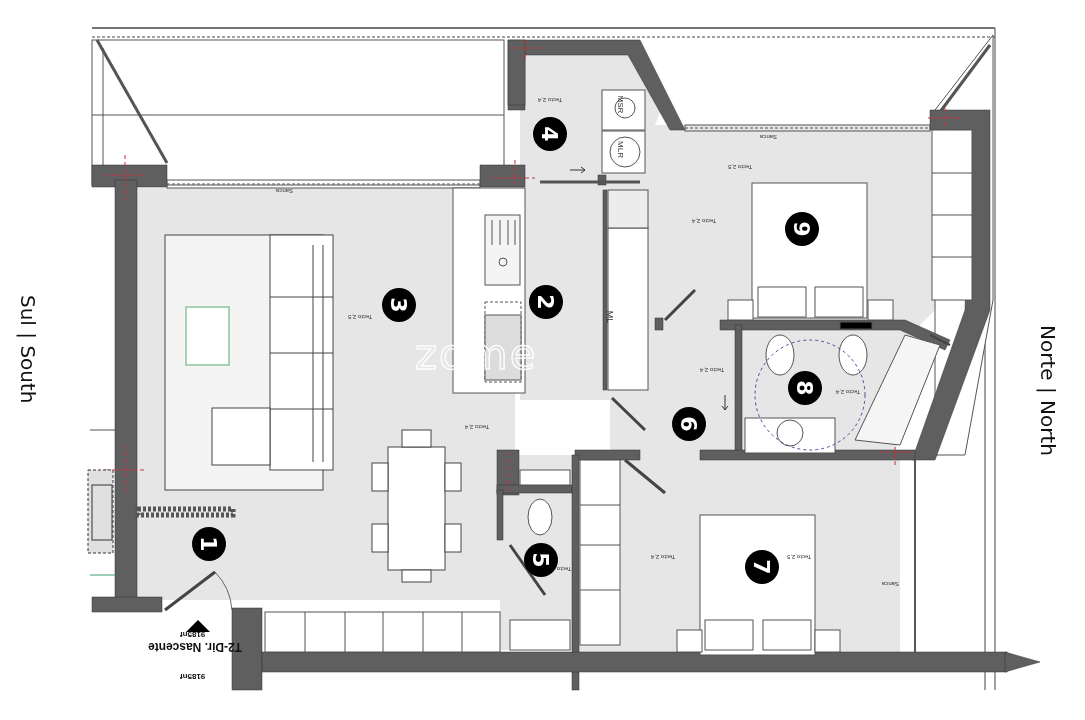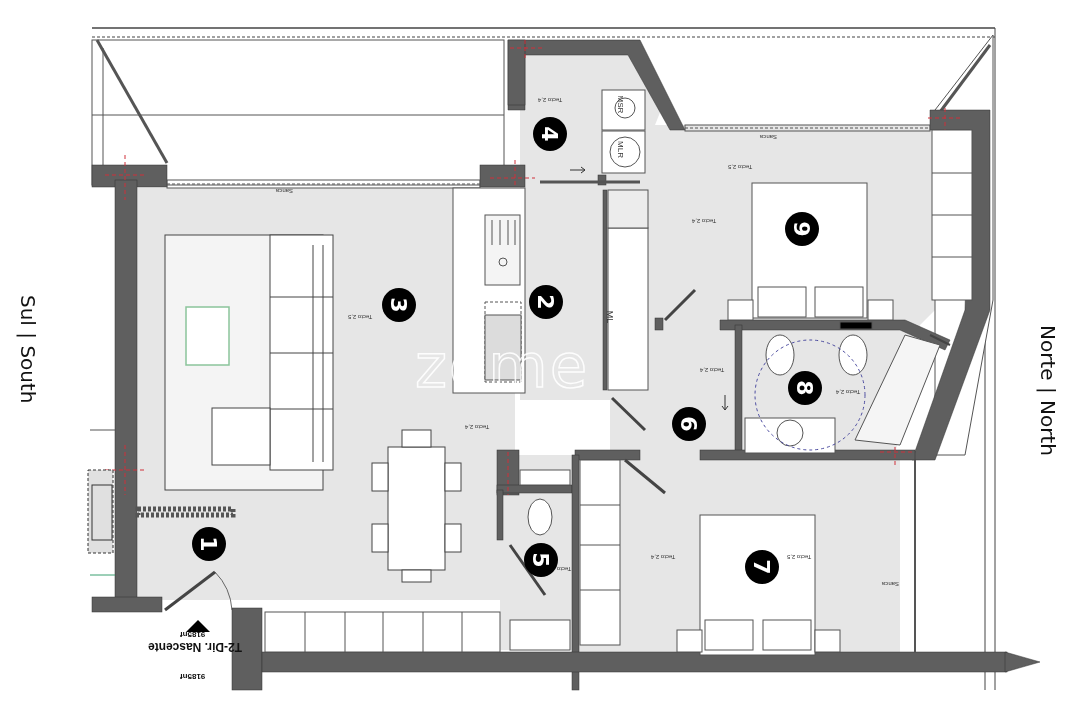--- a/index.html
+++ b/index.html
@@ -4,21 +4,21 @@
 <style>
   html,body{margin:0;padding:0;background:#ffffff;}
   body{width:1085px;height:720px;position:relative;overflow:hidden;font-family:"Liberation Sans",sans-serif;}
   #plan{position:absolute;left:0;top:0;width:1085px;height:720px;}
   .side-label{position:absolute;font-family:"DejaVu Sans",sans-serif;font-size:20px;color:#111;white-space:nowrap;transform-origin:left top;}
   #label-south{left:40px;top:295px;transform:rotate(90deg);}
   #label-north{left:1060px;top:325px;transform:rotate(90deg);}
   .entry-text{position:absolute;font-size:11px;font-weight:bold;color:#111;transform:rotate(180deg);white-space:nowrap;}
   .marker{position:absolute;width:34px;height:34px;border-radius:50%;background:#000;color:#fff;font-weight:bold;font-size:22px;display:flex;align-items:center;justify-content:center;font-family:"DejaVu Sans",sans-serif;}
   .ceil{position:absolute;font-size:6px;color:#333;transform:rotate(180deg);white-space:nowrap;}
-  .watermark{position:absolute;left:415px;top:330px;font-size:61px;color:transparent;-webkit-text-stroke:1.5px rgba(255,255,255,0.9);letter-spacing:2px;font-family:"DejaVu Sans",sans-serif;}
+  .watermark{position:absolute;left:415px;top:330px;font-size:42px;color:transparent;-webkit-text-stroke:1.5px rgba(255,255,255,0.9);letter-spacing:2px;font-family:"DejaVu Sans",sans-serif;}
 </style>
 </head>
 <body>
 
 <svg id="plan" viewBox="0 0 1085 720" xmlns="http://www.w3.org/2000/svg">
 
   <g stroke="#444" fill="none">
     <line x1="92" y1="28" x2="995" y2="28" stroke-width="1.5"></line>
     <line x1="92" y1="37" x2="995" y2="37" stroke-width="1" stroke-dasharray="3 2"></line>
     <line x1="995" y1="28" x2="995" y2="690" stroke-width="1"></line>

